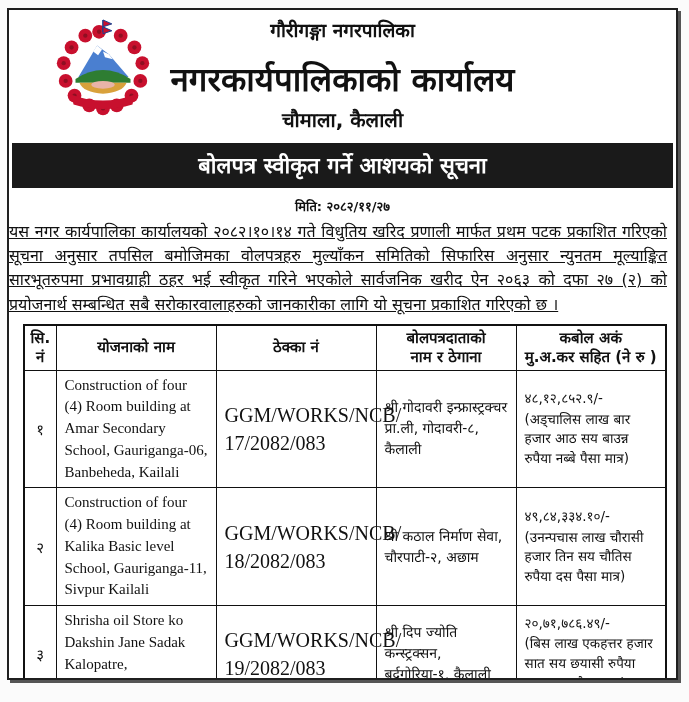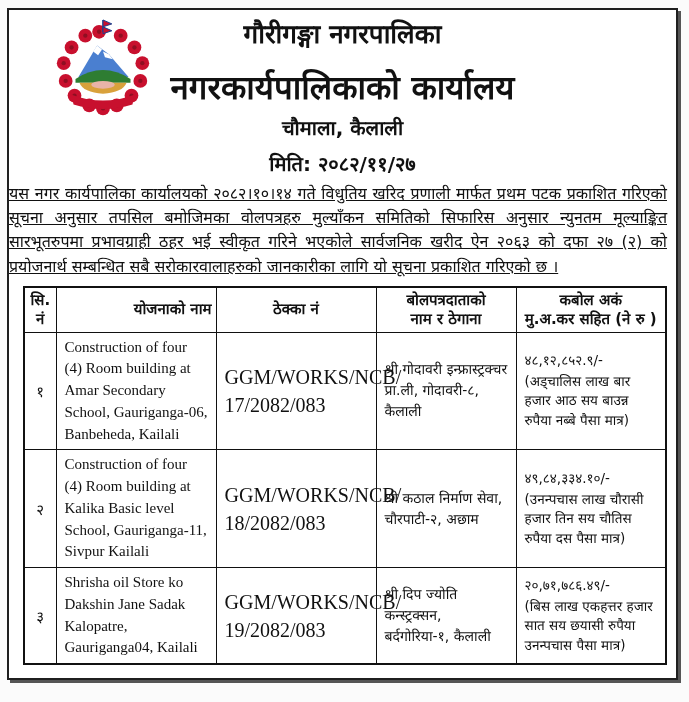--- a/index.html
+++ b/index.html
@@ -3,32 +3,32 @@
 <meta charset="utf-8">
 <style>
   * { margin:0; padding:0; box-sizing:border-box; }
   html,body { width:689px; height:702px; background:#fbfbfb; overflow:hidden;
               font-family:"DejaVu Sans", sans-serif; color:#111; }
   .frame { position:absolute; left:7px; top:8px; width:671px; height:672px;
            background:#fff; border:2px solid #1f1f1f; box-shadow:3px 3px 0 #555;
            overflow:hidden; }
   .header { position:relative; padding-top:10px; }
   .logo { position:absolute; left:44px; top:8px; width:100px; height:112px; }
-  .t1 { text-align:center; font-weight:bold; font-size:26px; line-height:1.15; }
+  .t1 { text-align:center; font-weight:bold; font-size:19px; line-height:1.15; }
   .t2 { text-align:center; font-weight:bold; font-size:33px; line-height:1.15; margin-top:19px; }
   .t3 { text-align:center; font-weight:bold; font-size:20px; margin-top:7px; }
   .banner { margin:10px 3px 0 3px; background:#1a1a1a; color:#fff; text-align:center;
             font-weight:bold; font-size:22px; padding:6px 0 9px 0; }
-  .dateline { text-align:center; font-weight:bold; font-size:20px; margin:9px 0 5px 0; }
+  .dateline { text-align:center; font-weight:bold; font-size:13px; margin:9px 0 5px 0; }
   .para { margin:2px 9px 7px 0; text-align:justify; font-size:16px; line-height:1.52;text-decoration:underline; }
   table { border-collapse:collapse; margin-left:14px; table-layout:fixed; width:642px;
           border:2px solid #111; }
   th, td { border:1px solid #111; vertical-align:middle; }
   th { font-size:15px; font-weight:bold; line-height:1.25; padding:3px 4px; }
-  th.left { text-align:right; padding-left:4px; }
+  th.left { text-align:center; padding-left:4px; }
   td { padding:4px 8px; }
   .sn { text-align:center; font-size:15px; }
   .proj { font-family:"Liberation Serif", serif; font-size:15px; line-height:1.45; }
   .contract { font-family:"Liberation Serif", serif; font-size:20px; line-height:1.4; }
   .bidder { font-size:14px; line-height:1.5;margin-left:21px; }
   .amount { font-size:13.5px; line-height:1.45; }
   .amount .num { margin-bottom:1px; }
   tr.r1 td { height:110px; }
   tr.r2 td { height:108px; }
   tr.r3 td { height:92px; }
@@ -89,20 +89,23 @@
       <path d="M18,78 Q50,90 82,78 L80,88 Q50,97 20,88 Z" fill="#c8102e"></path>
 
       <line x1="50" y1="2" x2="50" y2="14" stroke="#1a3f8f" stroke-width="1.5"></line>
       <path d="M50,2 L59,6 L50,9 L59,13 L50,16 Z" fill="#c8102e" stroke="#1a3f8f" stroke-width="1"></path>
     </svg>
     <div class="t1">गौरीगङ्गा नगरपालिका</div>
     <div class="t2">नगरकार्यपालिकाको कार्यालय</div>
     <div class="t3">चौमाला, कैलाली</div>
   </div>
 
+  <div class="banner">
+    <span>बोलपत्र स्वीकृत गर्ने आशयको सूचना</span>
+  </div>
 
   <div class="dateline">मिति: २०८२/११/२७</div>
 
   <div class="para">यस नगर कार्यपालिका कार्यालयको २०८२।१०।१४ गते विधुतिय खरिद प्रणाली मार्फत प्रथम पटक प्रकाशित गरिएको सूचना अनुसार तपसिल बमोजिमका वोलपत्रहरु मुल्याँकन समितिको सिफारिस अनुसार न्युनतम मूल्याङ्कित सारभूतरुपमा प्रभावग्राही ठहर भई स्वीकृत गरिने भएकोले सार्वजनिक खरीद ऐन २०६३ को दफा २७ (२) को प्रयोजनार्थ सम्बन्धित सबै सरोकारवालाहरुको जानकारीका लागि यो सूचना प्रकाशित गरिएको छ ।</div>
 
   <table>
     <colgroup>
       <col style="width:32px">
         <col style="width:160px">
         <col style="width:160px">

